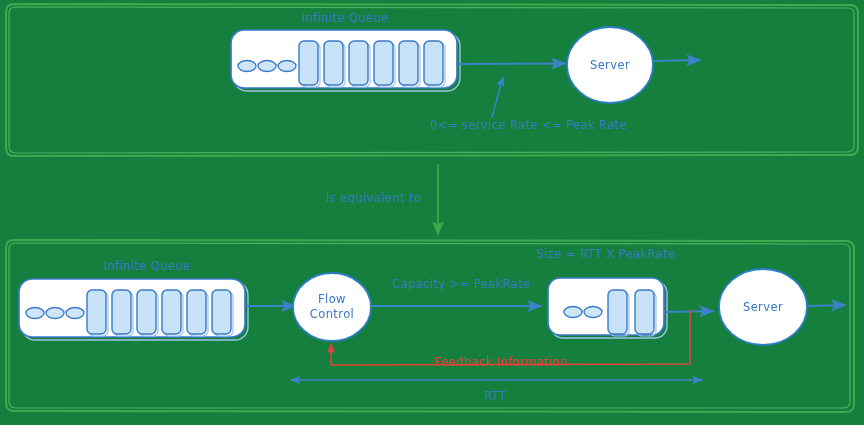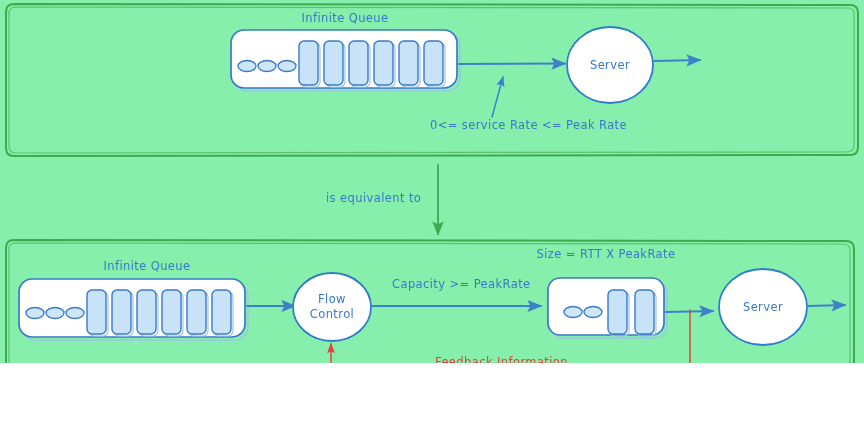--- a/index.html
+++ b/index.html
@@ -6,22 +6,22 @@
     margin: 0;
     padding: 0;
     background: #ffffff;
   }
   body {
     font-family: "DejaVu Sans", sans-serif;
   }
   #stage {
     position: relative;
     width: 864px;
-    height: 363px;
-    background: #86efac;
+    height: 425px;
+    background: #15803d;
     overflow: hidden;
   }
   #stage svg {
     position: absolute;
     top: 0;
     left: 0;
     width: 864px;
     height: 445px;
   }
   .hand-text {

